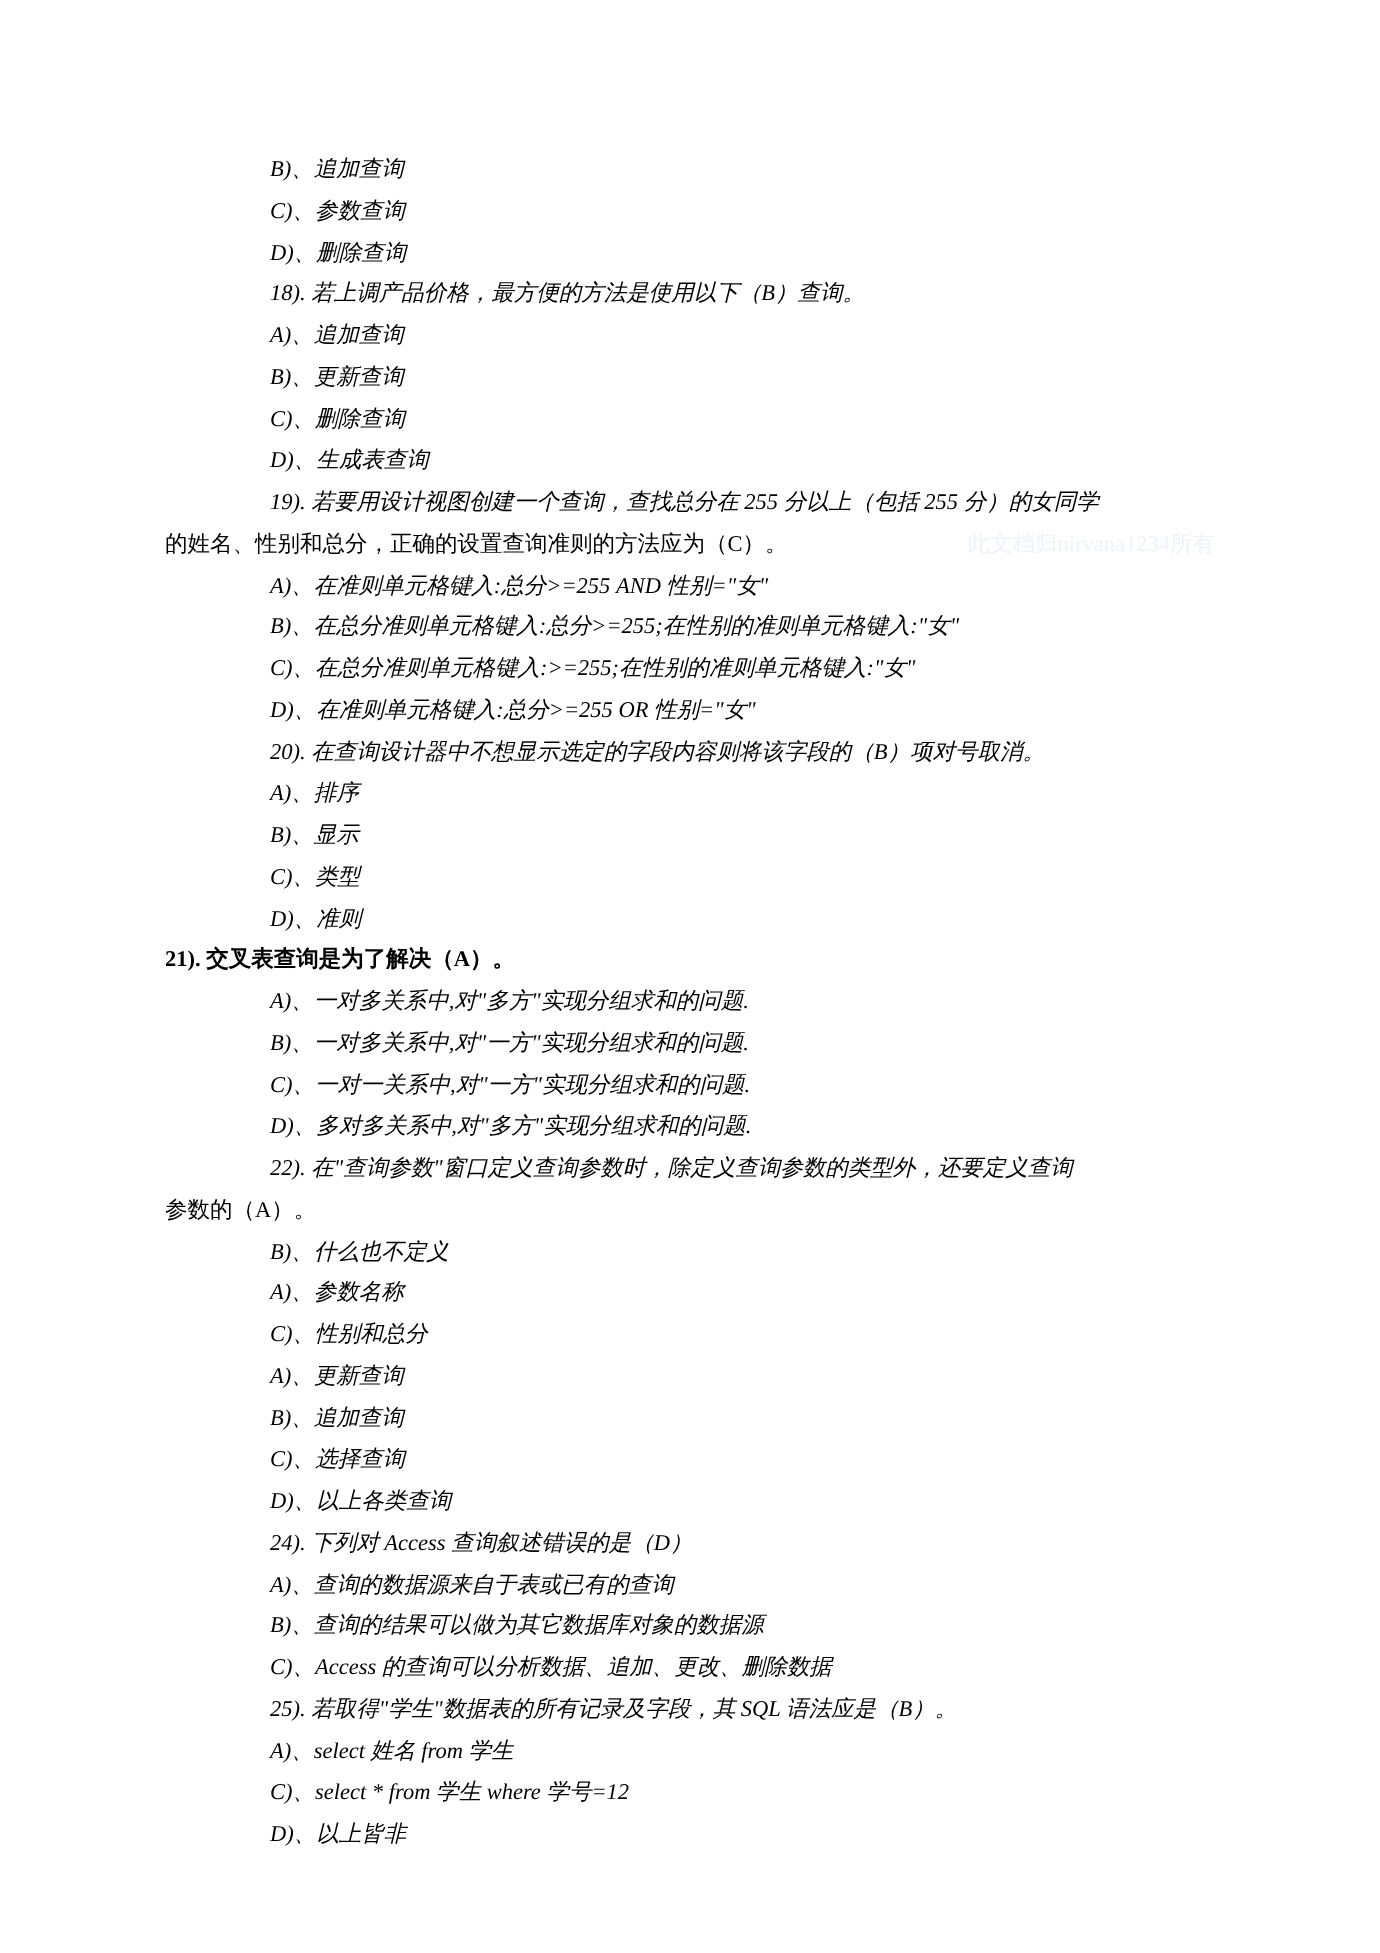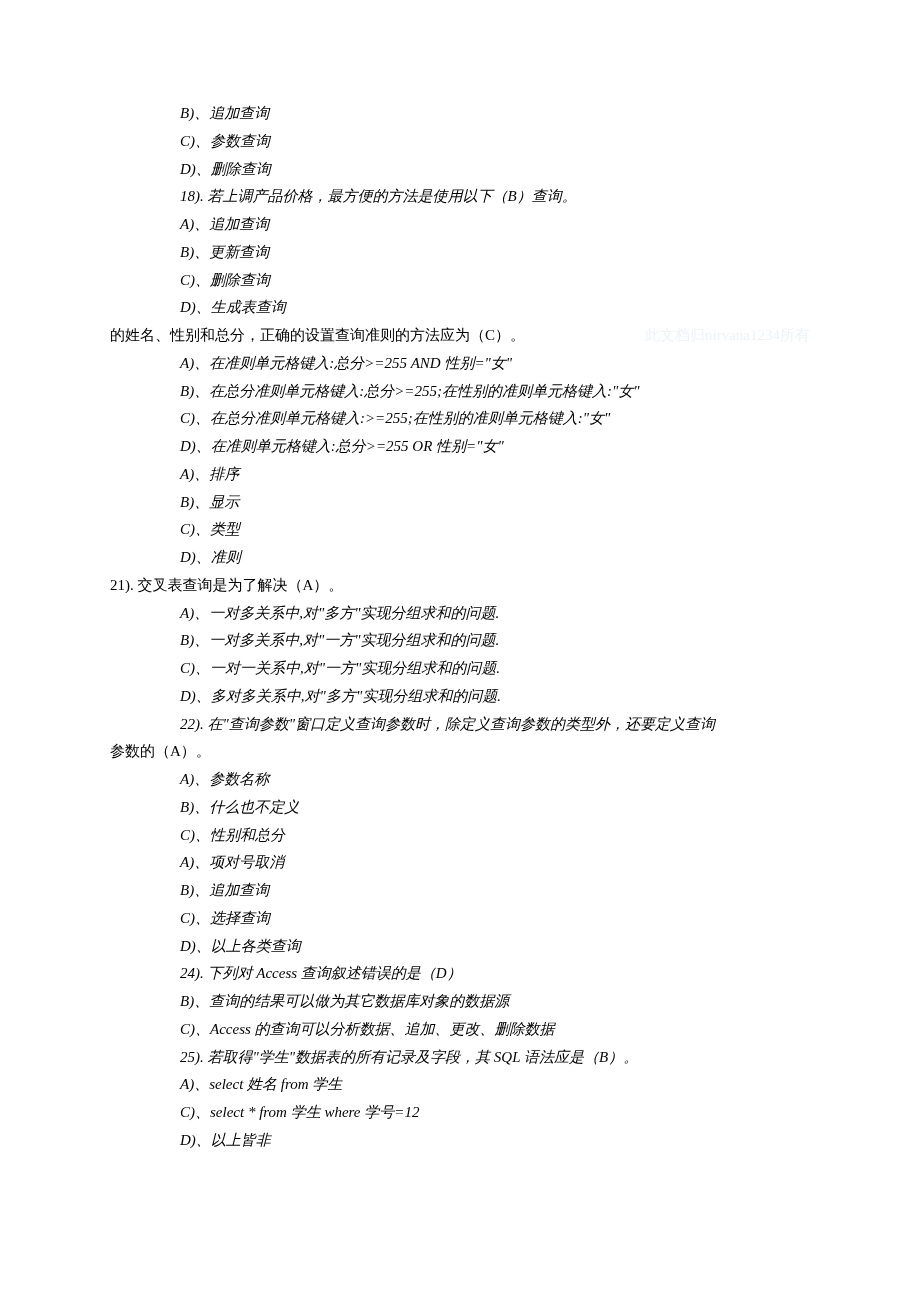--- a/index.html
+++ b/index.html
@@ -13,21 +13,21 @@
     width: 920px;
   }
   .page {
     padding: 100px 110px 100px 110px;
   }
   .line {
     white-space: pre-wrap;
   }
   .indent1 { padding-left: 70px; font-style: italic; }
   .indent0 { padding-left: 0px; }
-  .q21 { padding-left: 0px; }
+  .q21 { padding-left: 0px; font-weight: bold; }
   .watermark-line { position: relative; }
   .watermark-seg {
     color: rgba(160, 180, 220, 0.18);
     font-size: 15px;
     letter-spacing: 0px;
     position: absolute;
     right: 0;
     top: 0;
   }
 </style>
@@ -37,44 +37,47 @@
 <div class="page">
   <div id="content">
       <div class="line indent1">B)、追加查询</div>
       <div class="line indent1">C)、参数查询</div>
       <div class="line indent1">D)、删除查询</div>
       <div class="line indent1">18). 若上调产品价格，最方便的方法是使用以下（B）查询。</div>
       <div class="line indent1">A)、追加查询</div>
       <div class="line indent1">B)、更新查询</div>
       <div class="line indent1">C)、删除查询</div>
       <div class="line indent1">D)、生成表查询</div>
+      <div class="line indent1">19). 若要用设计视图创建一个查询，查找总分在 255 分以上（包括 255 分）的女同学</div>
       <div class="line indent0 watermark-line">的姓名、性别和总分，正确的设置查询准则的方法应为（C）。<span class="watermark-seg">此文档归nirvana1234所有</span></div>
       <div class="line indent1">A)、在准则单元格键入:总分&gt;=255 AND 性别="女"</div>
       <div class="line indent1">B)、在总分准则单元格键入:总分&gt;=255;在性别的准则单元格键入:"女"</div>
       <div class="line indent1">C)、在总分准则单元格键入:&gt;=255;在性别的准则单元格键入:"女"</div>
       <div class="line indent1">D)、在准则单元格键入:总分&gt;=255 OR 性别="女"</div>
+      <div class="line indent1">20). 在查询设计器中不想显示选定的字段内容则将该字段的（B）项对号取消。</div>
       <div class="line indent1">A)、排序</div>
       <div class="line indent1">B)、显示</div>
       <div class="line indent1">C)、类型</div>
       <div class="line indent1">D)、准则</div>
       <div class="line q21">21). 交叉表查询是为了解决（A）。</div>
       <div class="line indent1">A)、一对多关系中,对"多方"实现分组求和的问题.</div>
       <div class="line indent1">B)、一对多关系中,对"一方"实现分组求和的问题.</div>
       <div class="line indent1">C)、一对一关系中,对"一方"实现分组求和的问题.</div>
       <div class="line indent1">D)、多对多关系中,对"多方"实现分组求和的问题.</div>
       <div class="line indent1">22). 在"查询参数"窗口定义查询参数时，除定义查询参数的类型外，还要定义查询</div>
       <div class="line indent0">参数的（A）。</div>
+      <div class="line indent1">B)、什么也不定义</div>
       <div class="line indent1">A)、参数名称</div>
-      <div class="line indent1">B)、什么也不定义</div>
       <div class="line indent1">C)、性别和总分</div>
-      <div class="line indent1">A)、项对号取消</div>
+      <div class="line indent1">A)、更新查询</div>
       <div class="line indent1">B)、追加查询</div>
       <div class="line indent1">C)、选择查询</div>
       <div class="line indent1">D)、以上各类查询</div>
       <div class="line indent1">24). 下列对 Access 查询叙述错误的是（D）</div>
+      <div class="line indent1">A)、查询的数据源来自于表或已有的查询</div>
       <div class="line indent1">B)、查询的结果可以做为其它数据库对象的数据源</div>
       <div class="line indent1">C)、Access 的查询可以分析数据、追加、更改、删除数据</div>
       <div class="line indent1">25). 若取得"学生"数据表的所有记录及字段，其 SQL 语法应是（B）。</div>
       <div class="line indent1">A)、select 姓名 from 学生</div>
       <div class="line indent1">C)、select * from 学生 where 学号=12</div>
       <div class="line indent1">D)、以上皆非</div>
     </div>
 </div>
 
 </body></html>

